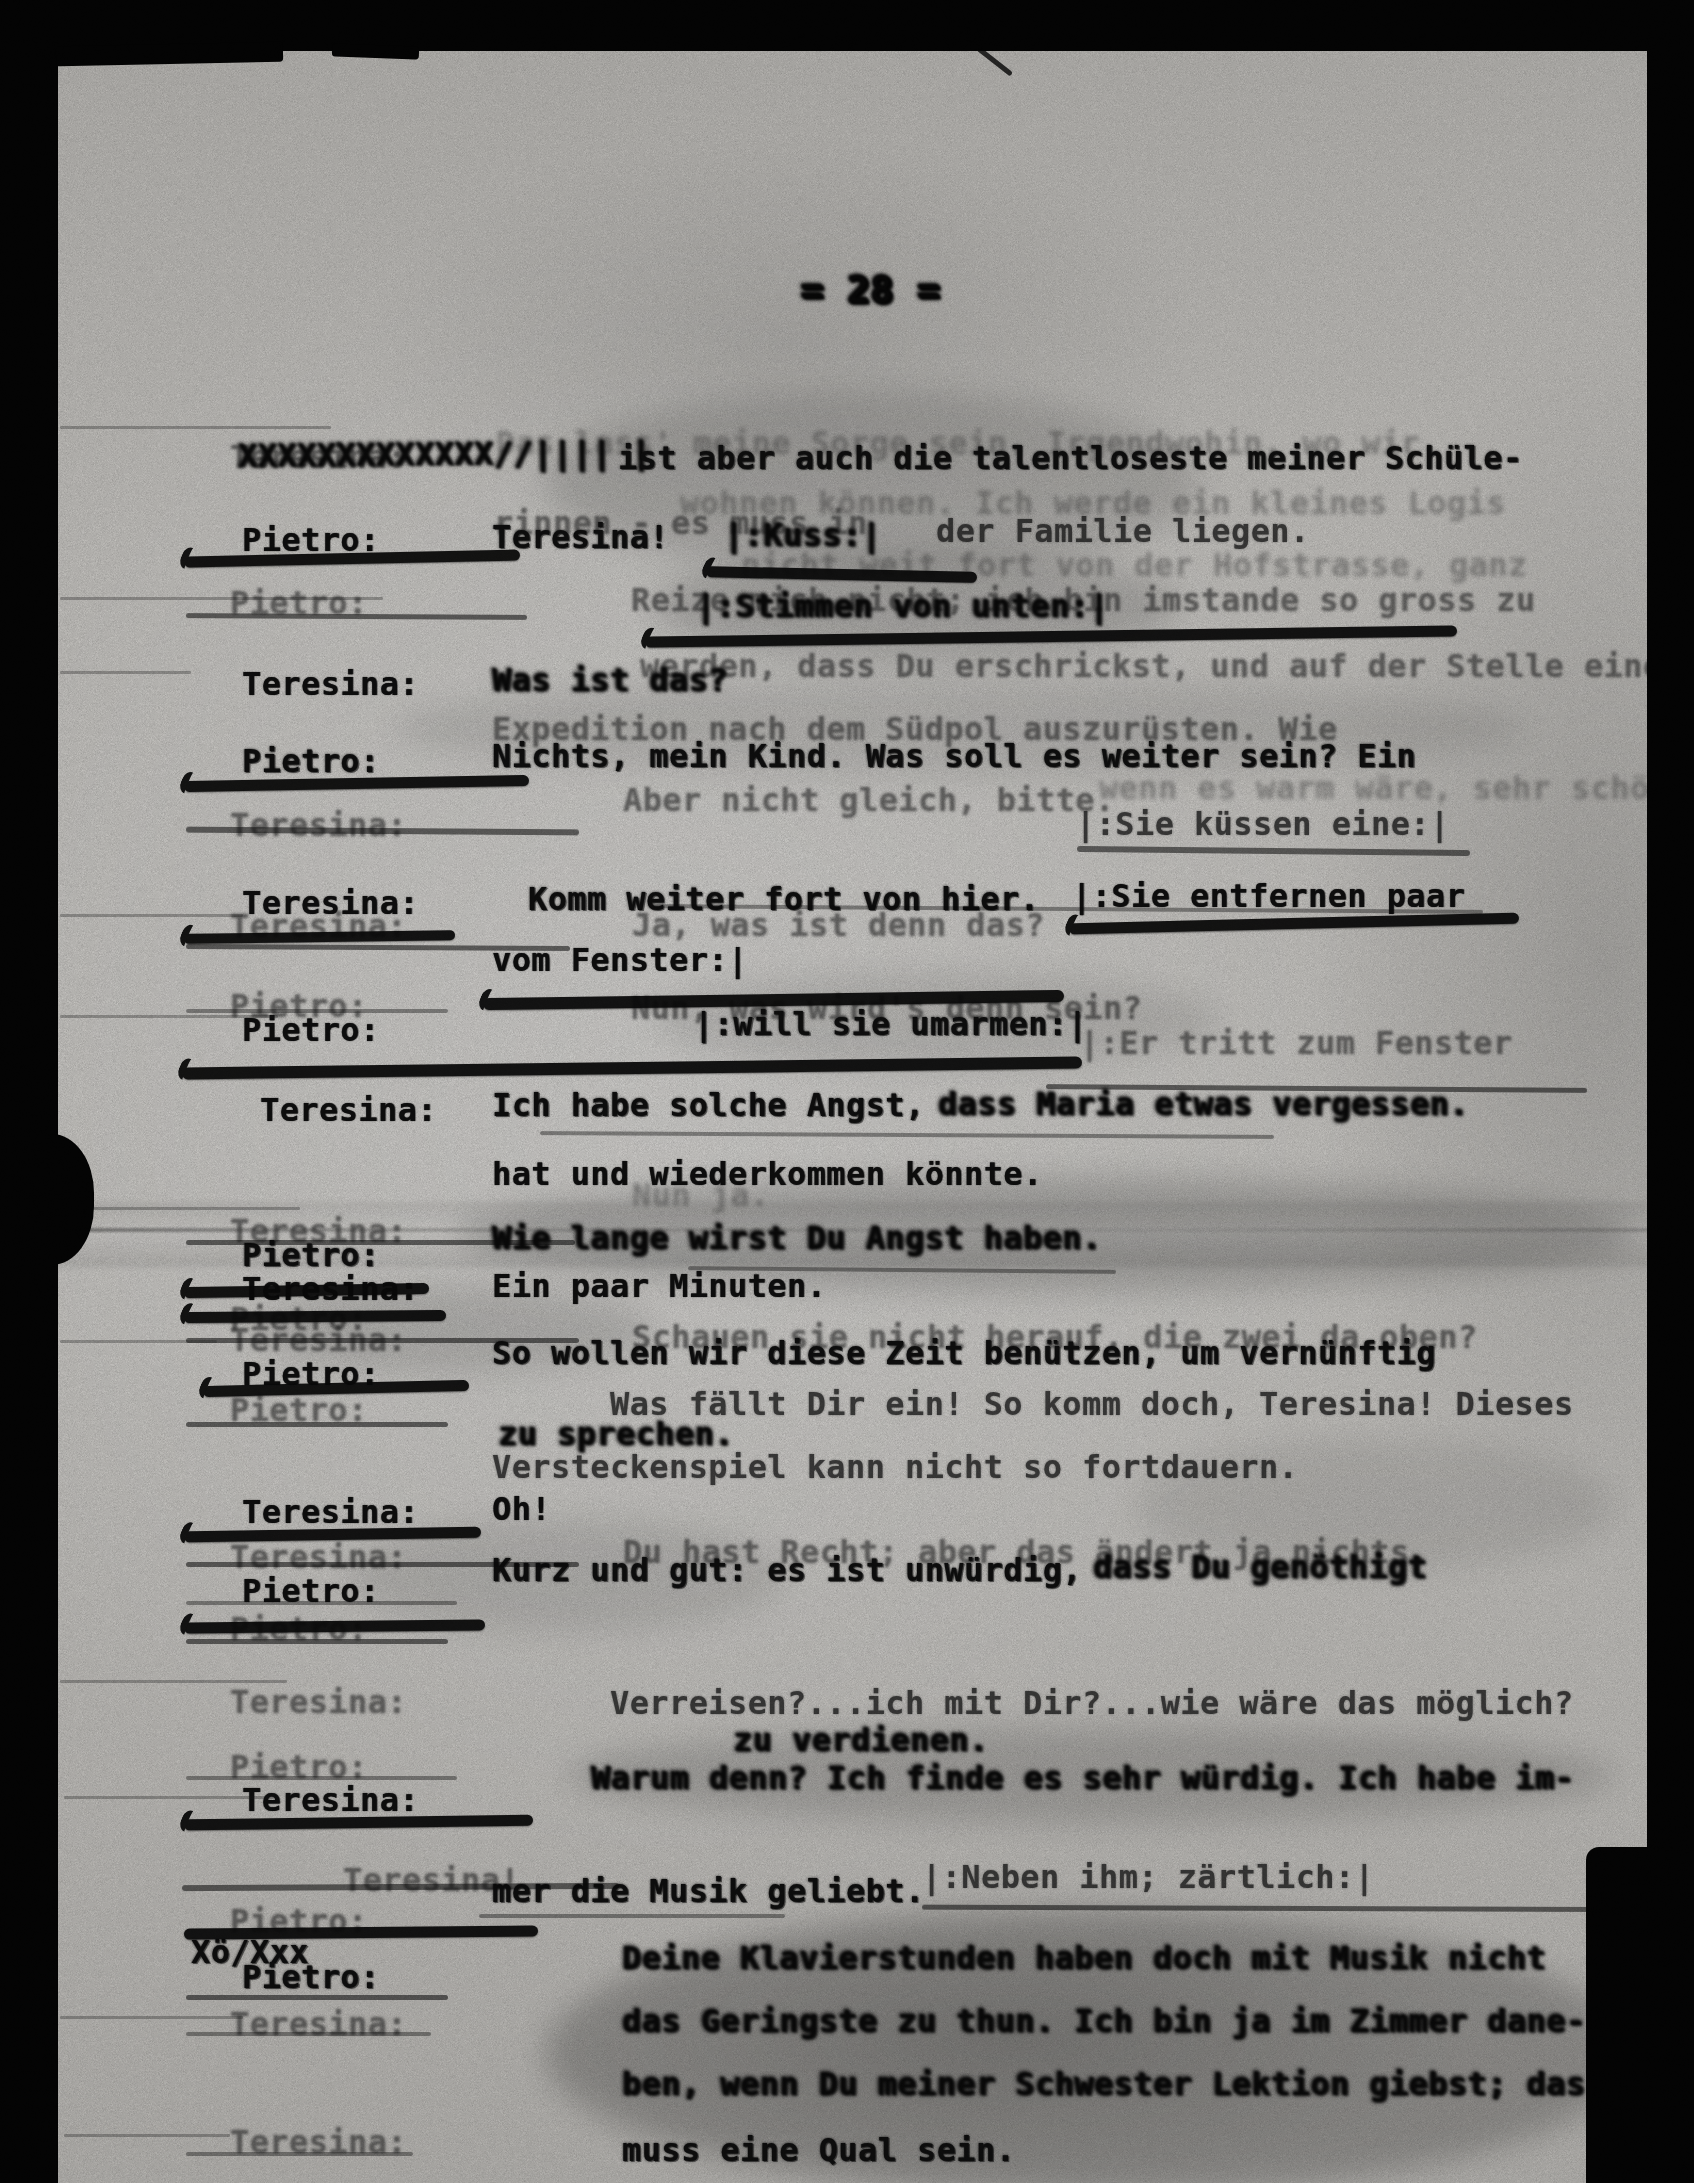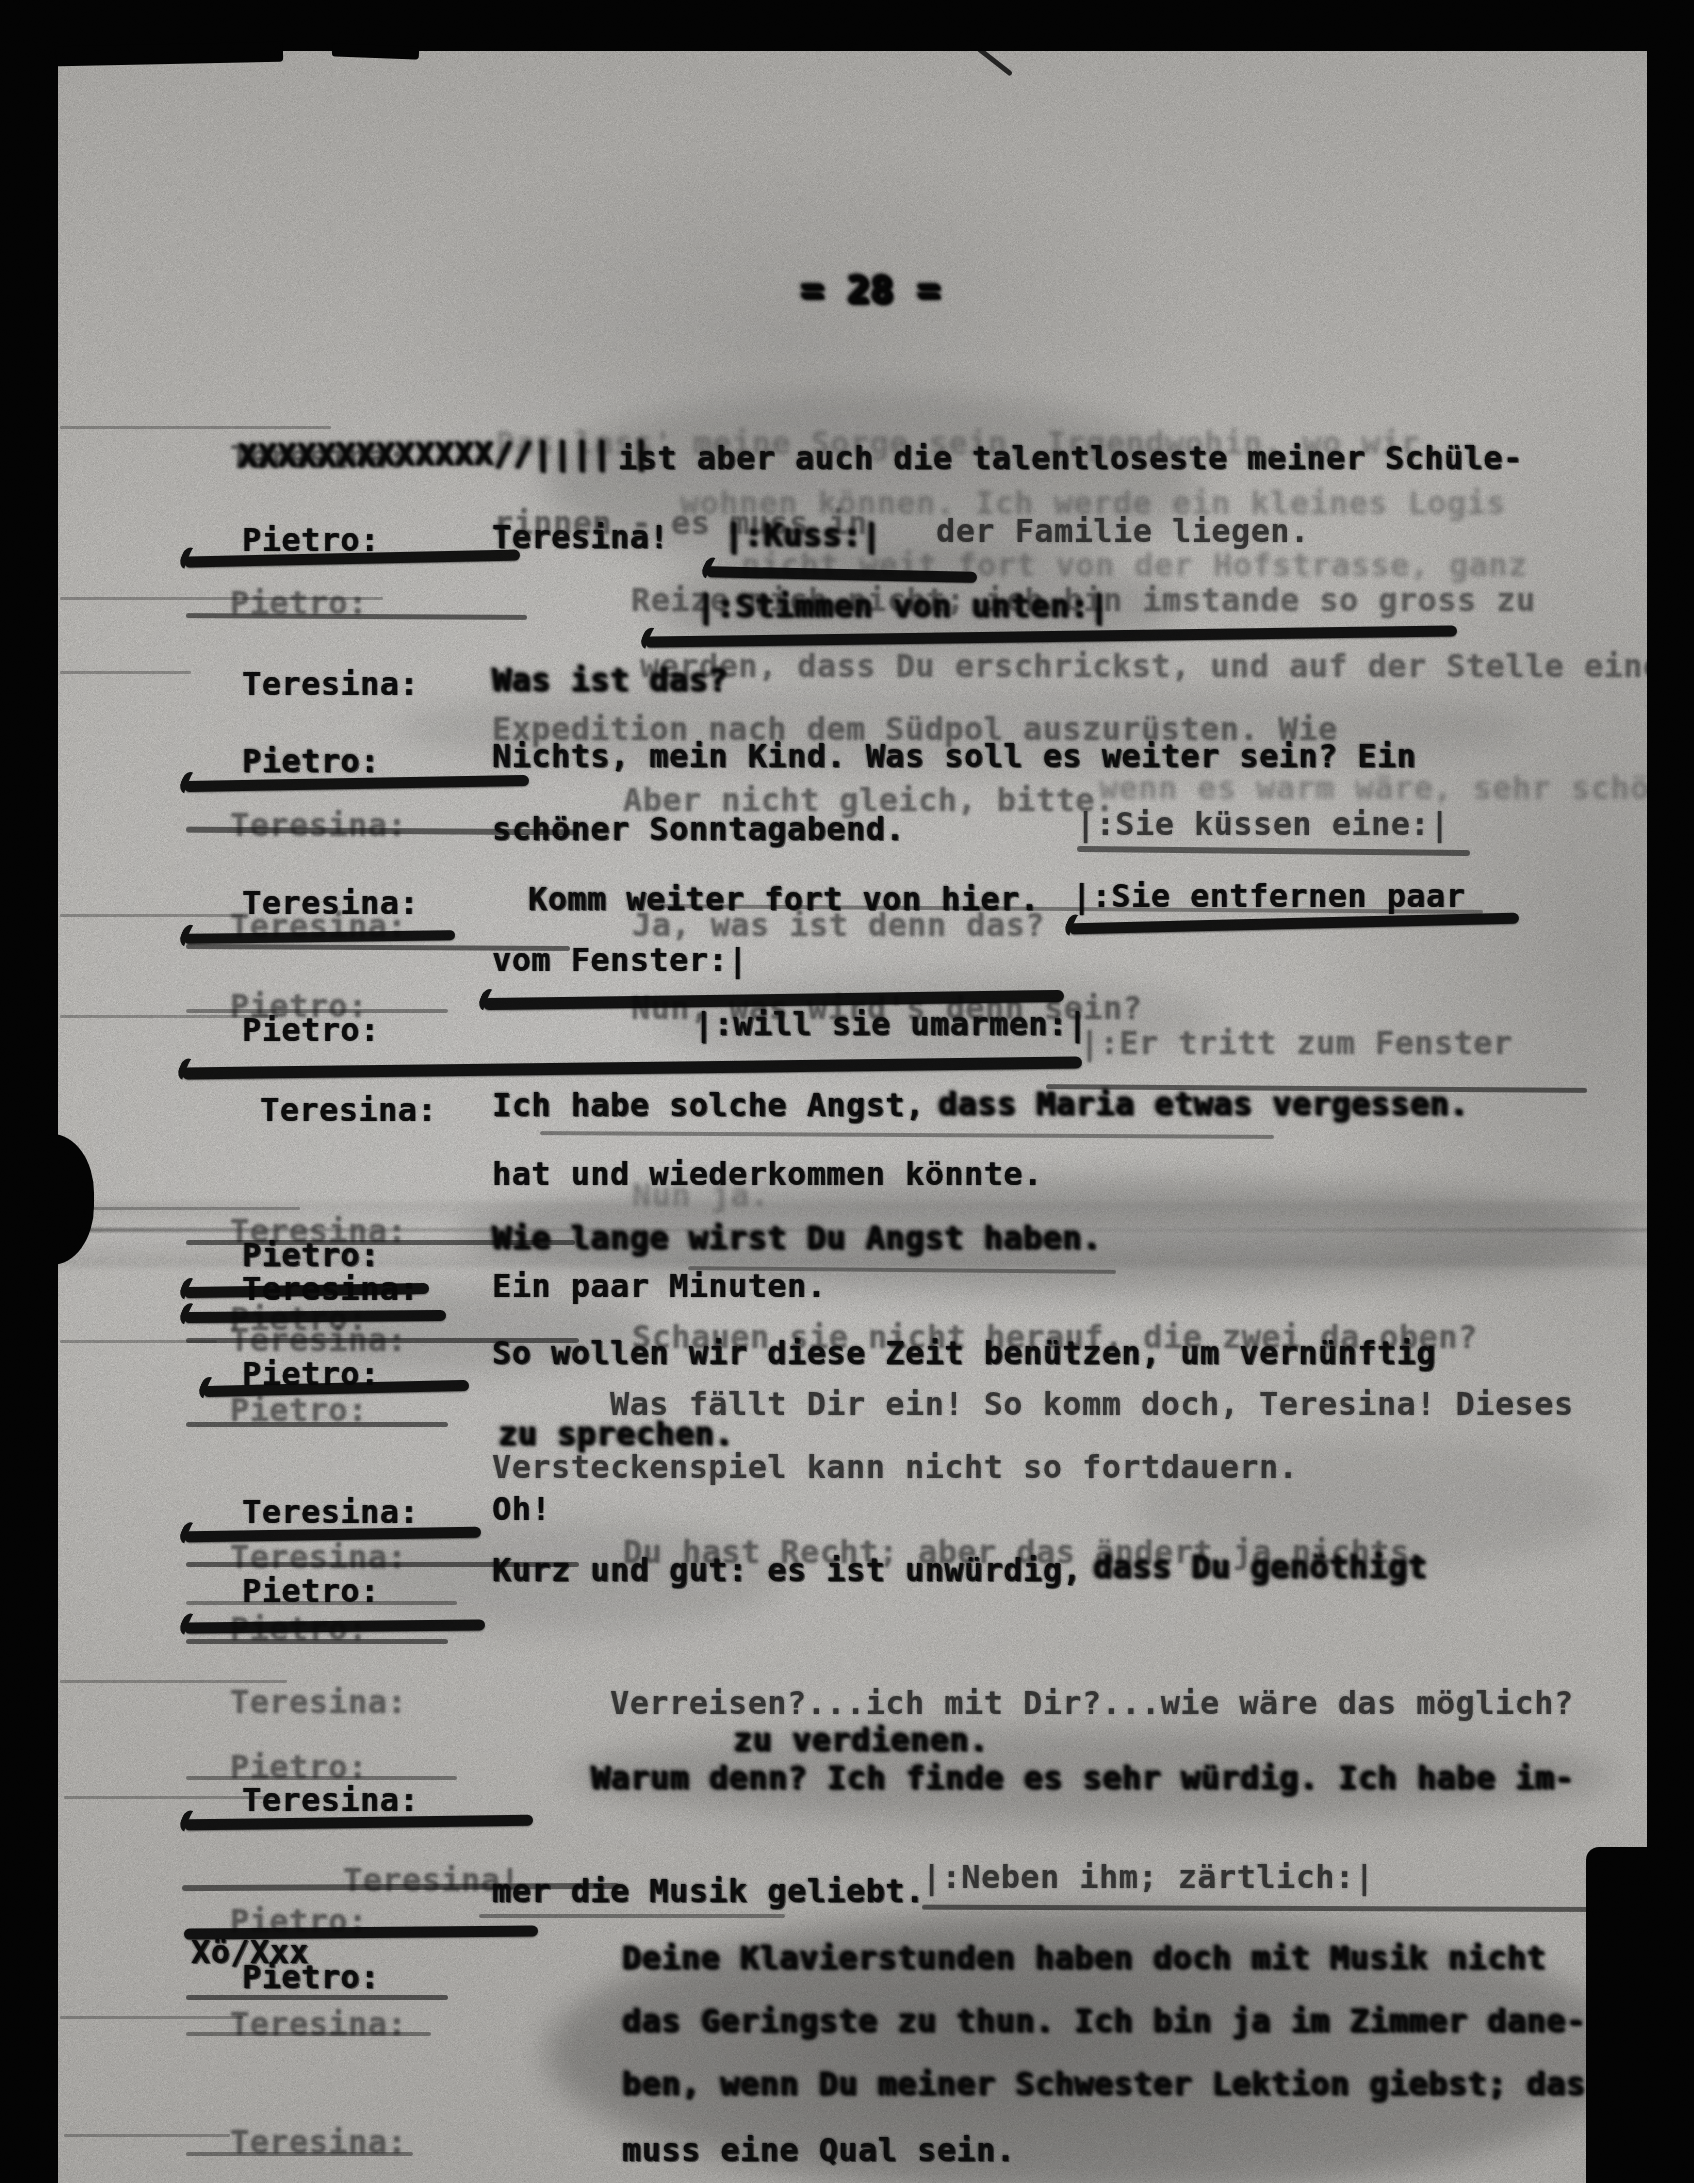--- a/index.html
+++ b/index.html
@@ -97,21 +97,20 @@
     <div class="seg mid" style="left: 575px; top: 532px;">Reize mich nicht; ich bin imstande so gross zu</div>
     <div class="seg smud2" style="left: 640px; top: 538px;">|:Stimmen von unten:|</div>
     <div class="seg mid" style="left: 584px; top: 598px;">werden, dass Du erschrickst, und auf der Stelle eine</div>
     <div class="seg dark" style="left: 186px; top: 616px;">Teresina:</div>
     <div class="seg smud2" style="left: 436px; top: 612px;">Was ist das?</div>
     <div class="seg mid" style="left: 436px; top: 661px;">Expedition nach dem Südpol auszurüsten. Wie</div>
     <div class="seg smud" style="left: 186px; top: 693px;">Pietro:</div>
     <div class="seg smud" style="left: 436px; top: 688px;">Nichts, mein Kind. Was soll es weiter sein? Ein</div>
     <div class="seg mid" style="left: 567px; top: 732px;">Aber nicht gleich, bitte.</div>
     <div class="seg mid" style="left: 174px; top: 757px;">Teresina:</div>
-    <div class="seg smud" style="left: 436px; top: 761px;">schöner Sonntagabend.</div>
     <div class="seg mid2" style="left: 1020px; top: 756px;">|:Sie küssen eine:|</div>
     <div class="seg dark" style="left: 186px; top: 835px;">Teresina:</div>
     <div class="seg smud" style="left: 436px; top: 831px; padding-left: 36px;">Komm weiter fort von hier.</div>
     <div class="seg dark" style="left: 1016px; top: 828px;">|:Sie entfernen paar</div>
     <div class="seg mid" style="left: 174px; top: 858px;">Teresina:</div>
     <div class="seg mid" style="left: 576px; top: 857px;">Ja, was ist denn das?</div>
     <div class="seg dark" style="left: 436px; top: 892px;">vom Fenster:|</div>
     <div class="seg mid" style="left: 174px; top: 938px;">Pietro:</div>
     <div class="seg mid" style="left: 575px; top: 940px;">Nun, was wird's denn sein?</div>
     <div class="seg dark" style="left: 186px; top: 962px;">Pietro:</div>

